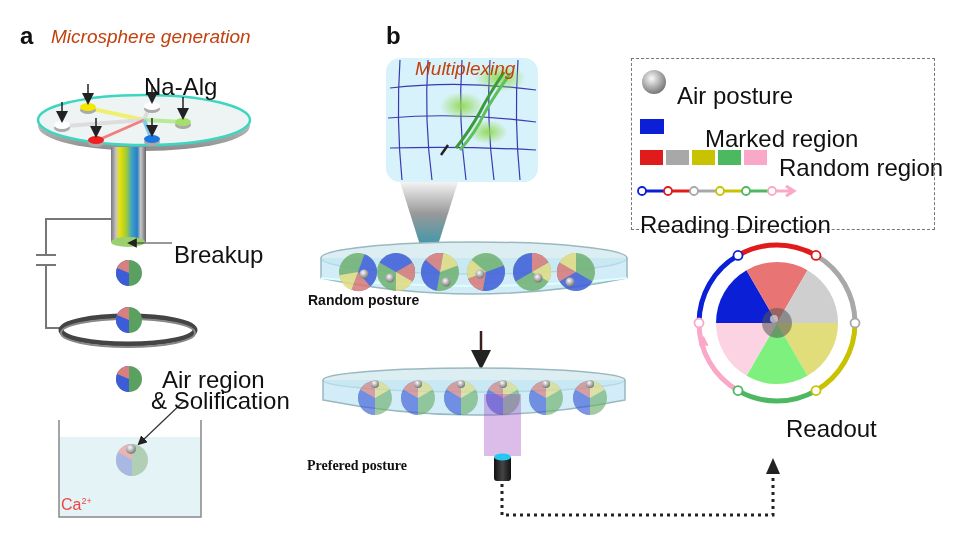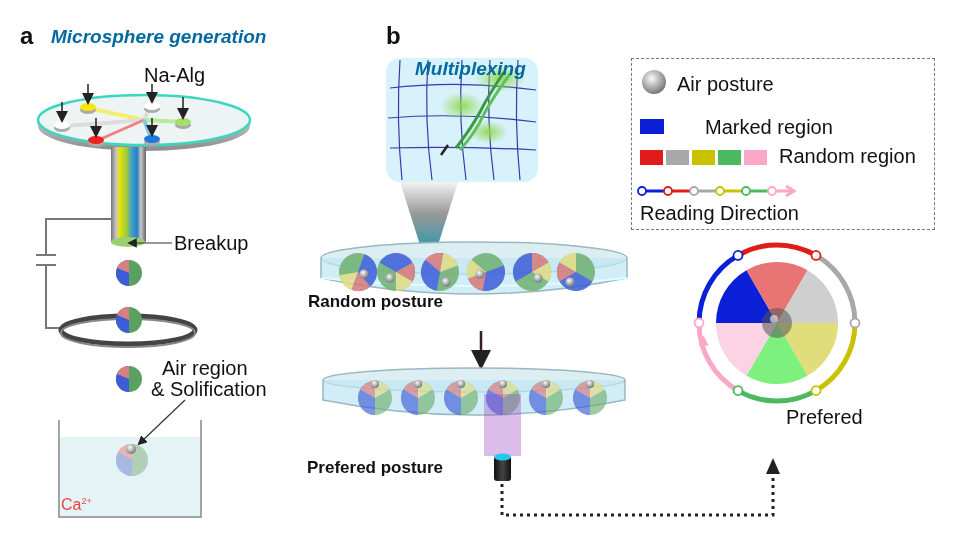--- a/index.html
+++ b/index.html
@@ -1,21 +1,21 @@
 <!DOCTYPE html>
 <html><head>
 <meta charset="utf-8">
 <style>
   html,body{margin:0;padding:0;background:#fff;}
   body{width:955px;height:541px;position:relative;overflow:hidden;font-family:"Liberation Sans",sans-serif;}
   .abs{position:absolute;}
   .plabel{font-weight:bold;font-size:24px;color:#111;}
-  .ptitle{font-weight:bold;font-style:italic;font-size:19px;color:#0369a1;}
-  .lbl{font-size:20px;color:#111;}
-  .blbl{font-size:17px;font-weight:bold;color:#111;}
+  .ptitle{font-weight:normal;font-style:italic;font-size:19px;color:#c2410c;}
+  .lbl{font-size:24px;color:#111;margin-top:9px;}
+  .blbl{font-size:14px;font-weight:bold;color:#111;}
   svg{position:absolute;left:0;top:0;}
   .legend{left:631px;top:58px;width:304px;height:172px;border:1.5px dashed #777;box-sizing:border-box;}
 </style>
 </head>
 <body>
 
 <svg width="955" height="541" viewBox="0 0 955 541">
   <defs>
     <linearGradient id="tubeGrad" x1="0" x2="1" y1="0" y2="0">
       <stop offset="0" stop-color="#777"></stop>
@@ -335,20 +335,20 @@
 <div class="abs ptitle" style="left:51px;top:26px;">Microsphere generation</div>
 <div class="abs lbl" style="left:144px;top:64px;">Na-Alg</div>
 <div class="abs lbl" style="left:174px;top:232px;">Breakup</div>
 <div class="abs lbl" style="left:162px;top:357px;">Air region</div>
 <div class="abs lbl" style="left:151px;top:378px;">&amp; Solification</div>
 <div class="abs" style="left:61px;top:496px;font-size:16px;color:#ef4444;"><span>Ca</span><sup style="font-size:9px;">2+</sup></div>
 
 <div class="abs plabel" style="left:386px;top:22px;">b</div>
 <div class="abs ptitle" style="left:415px;top:26px;margin-top:32px;">Multiplexing</div>
 <div class="abs blbl" style="left:308px;top:292px;">Random posture</div>
-<div class="abs blbl" style="left:307px;top:458px;">Prefered posture</div>
-<div class="abs lbl" style="left:786px;top:406px;">Prefered</div>
+<div class="abs blbl" style="left:307px;top:458px;font-family:Liberation Serif, serif;">Prefered posture</div>
+<div class="abs lbl" style="left:786px;top:406px;">Readout</div>
 
 <div class="abs legend"></div>
 <div class="abs lbl" style="left:677px;top:73px;">Air posture</div>
 <div class="abs lbl" style="left:705px;top:116px;">Marked region</div>
 <div class="abs lbl" style="left:779px;top:145px;">Random region</div>
 <div class="abs lbl" style="left:640px;top:202px;">Reading Direction</div>
 
 </body></html>

